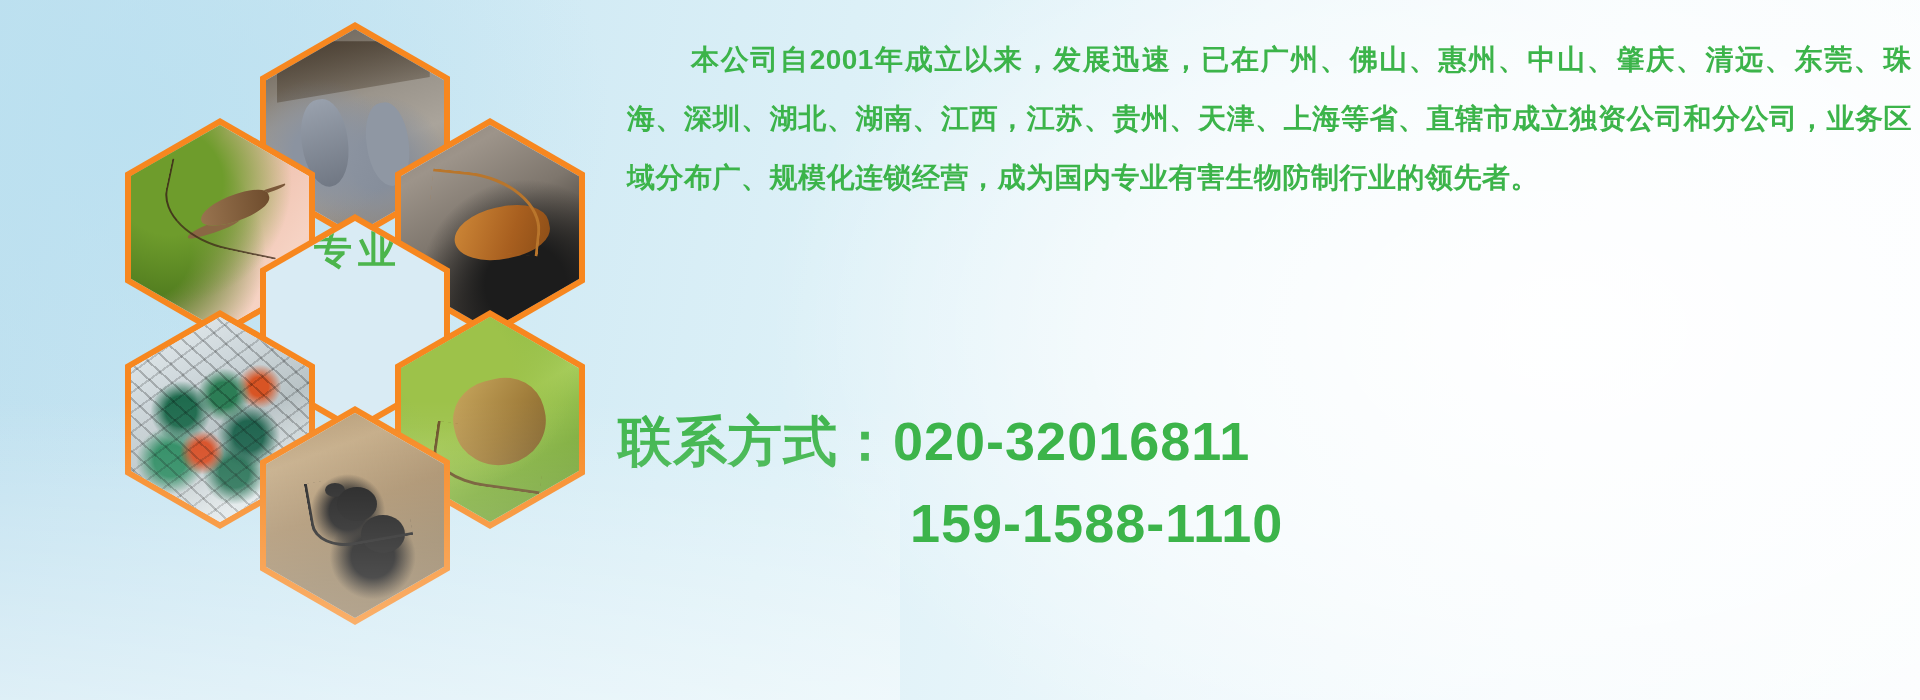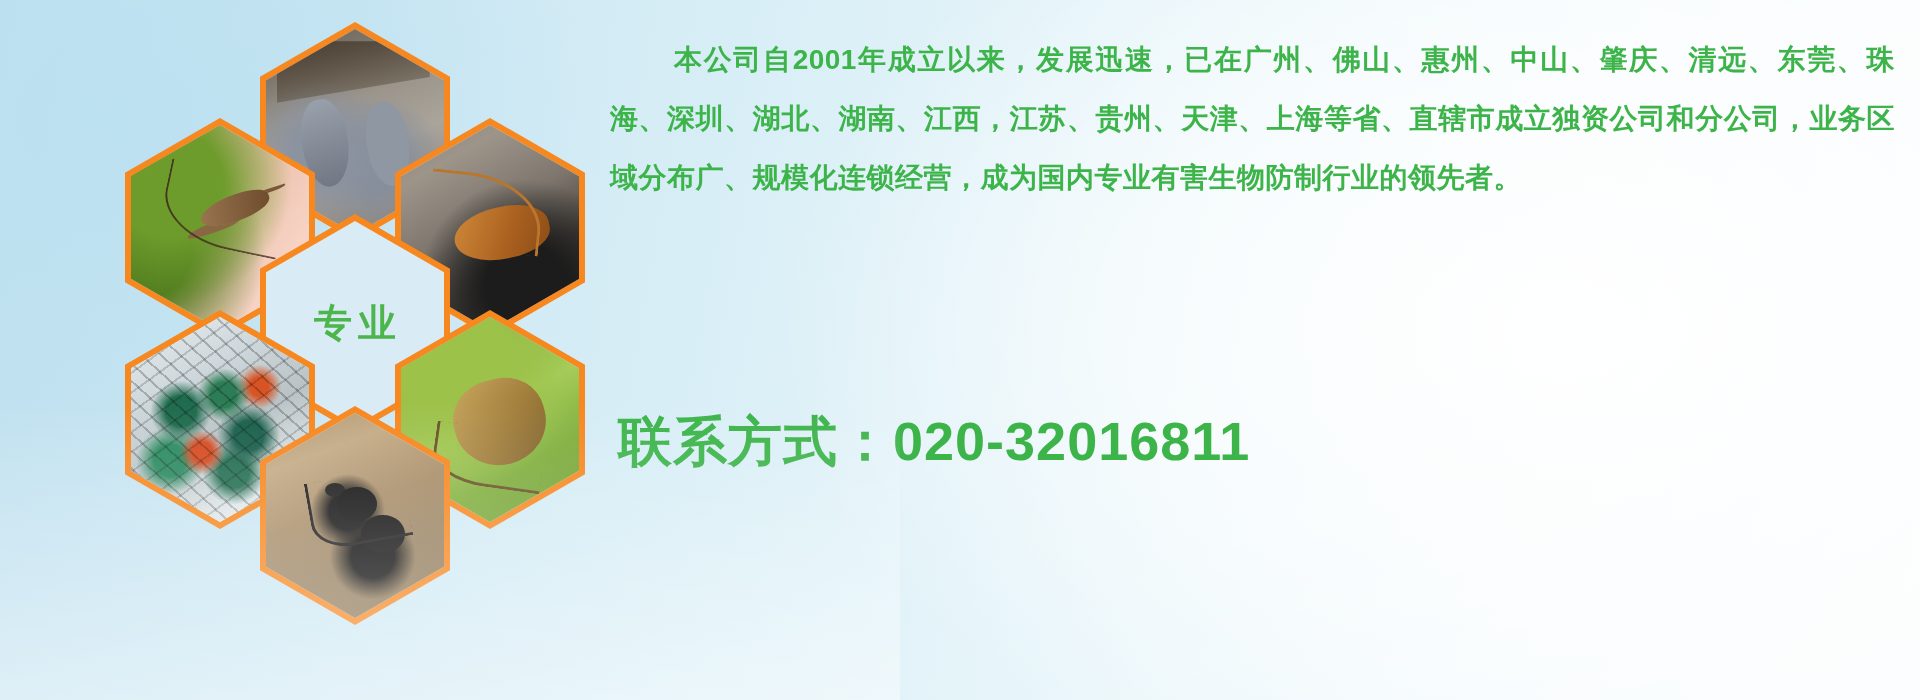--- a/index.html
+++ b/index.html
@@ -67,21 +67,21 @@
   .hex.center   { left: 170px; top: 206px; }
   .hex.lowleft  { left: 35px;  top: 302px; }
   .hex.lowright { left: 305px; top: 302px; }
   .hex.bottom   { left: 170px; top: 398px; }
 
   .hex.center .inner {
     background: #d9ebf4;
     display: flex;
     flex-direction: column;
     align-items: center;
-    justify-content: center;
+    justify-content: space-between;
   }
   .center-text {
     color: #4cb54c;
     font-weight: bold;
     font-size: 38px;
     line-height: 1.55;
     letter-spacing: 6px;
     text-align: center;
     text-indent: 6px;
   }
@@ -219,20 +219,21 @@
   .intro {
     color: #3cb44a;
     font-size: 28px;
     font-weight: bold;
     line-height: 59px;
     text-indent: 64px;
     letter-spacing: 0.5px;
     width: 1285px;
     text-align: justify;
     text-justify: inter-character;
+    margin-left: 17px;
   }
 
   .contact {
     position: absolute;
     left: 618px;
     top: 400px;
     width: 1300px;
     color: #3cb44a;
   }
   .contact-line {
@@ -293,15 +294,16 @@
         </div>
     </div>
   </div>
 
   <div class="content">
     <div class="intro">本公司自2001年成立以来，发展迅速，已在广州、佛山、惠州、中山、肇庆、清远、东莞、珠海、深圳、湖北、湖南、江西，江苏、贵州、天津、上海等省、直辖市成立独资公司和分公司，业务区域分布广、规模化连锁经营，成为国内专业有害生物防制行业的领先者。</div>
   </div>
 
   <div class="contact">
     <div class="contact-line phone1">联系方式：020-32016811</div>
+    <div class="contact-line phone2">159-1588-1110</div>
   </div>
 
 </div>
 
 </body></html>

